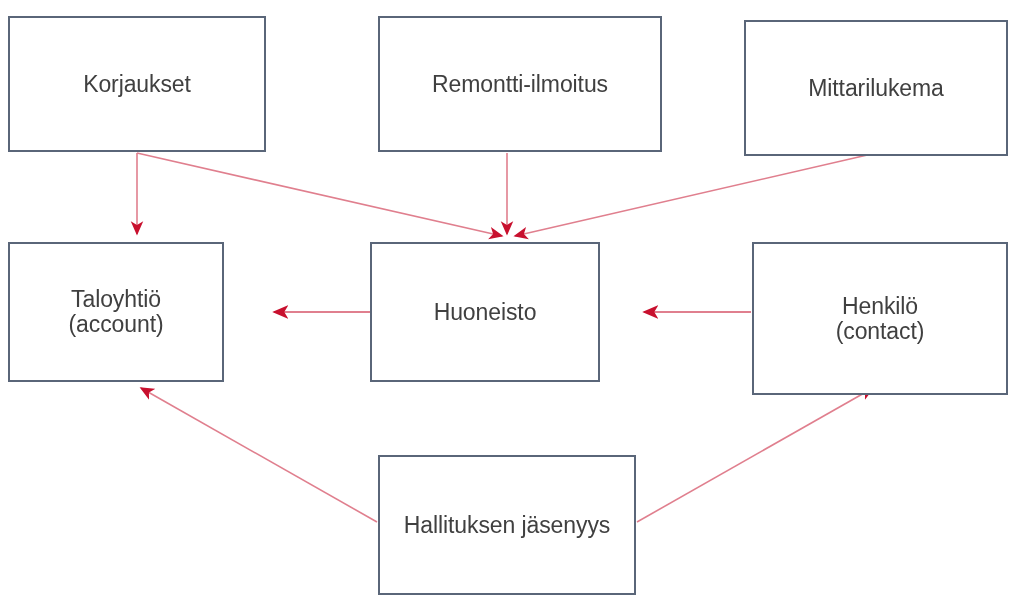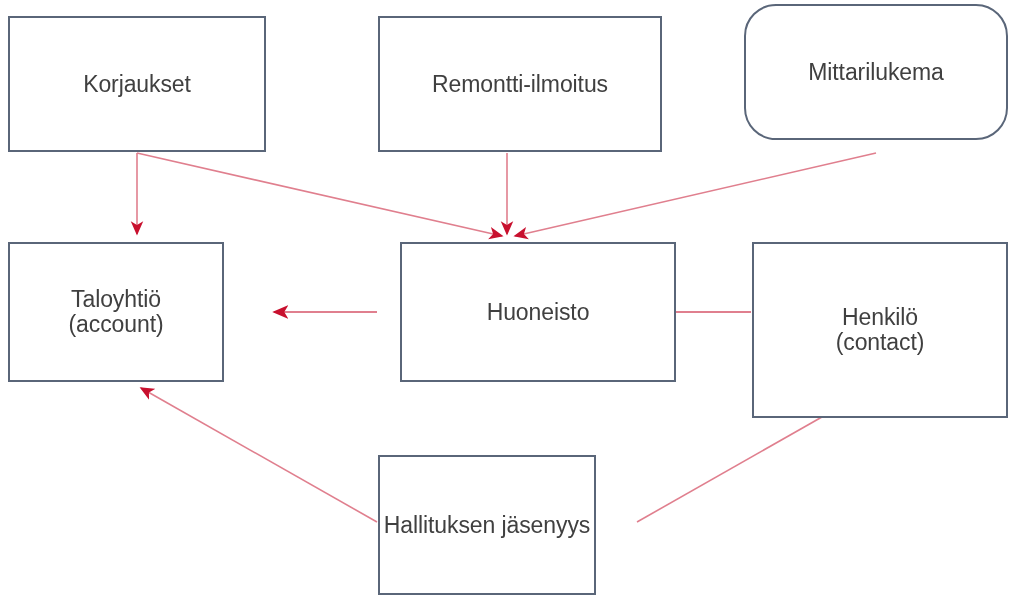--- a/index.html
+++ b/index.html
@@ -78,35 +78,35 @@
   </svg>
 
   <div class="node-box" style="left:8px; top:16px; width:258px; height:136px;">
     <span class="node-label">Korjaukset</span>
   </div>
 
   <div class="node-box" style="left:378px; top:16px; width:284px; height:136px;">
     <span class="node-label">Remontti-ilmoitus</span>
   </div>
 
-  <div class="node-box" style="left:744px; top:4px; width:264px; height:136px;border-radius:32px;">
+  <div class="node-box" style="left:744px; top:20px; width:264px; height:136px;">
     <span class="node-label">Mittarilukema</span>
   </div>
 
   <div class="node-box" style="left:8px; top:242px; width:216px; height:140px;">
     <span class="node-label">Taloyhtiö
 (account)</span>
   </div>
 
-  <div class="node-box" style="left:400px; top:242px; width:276px; height:140px;">
+  <div class="node-box" style="left:370px; top:242px; width:230px; height:140px;">
     <span class="node-label">Huoneisto</span>
   </div>
 
-  <div class="node-box" style="left:752px; top:242px; width:256px; height:176px;">
+  <div class="node-box" style="left:752px; top:242px; width:256px; height:153px;">
     <span class="node-label">Henkilö
 (contact)</span>
   </div>
 
-  <div class="node-box" style="left:378px; top:455px; width:218px; height:140px;">
+  <div class="node-box" style="left:378px; top:455px; width:258px; height:140px;">
     <span class="node-label">Hallituksen jäsenyys</span>
   </div>
 
 </div>
 
 </body></html>

